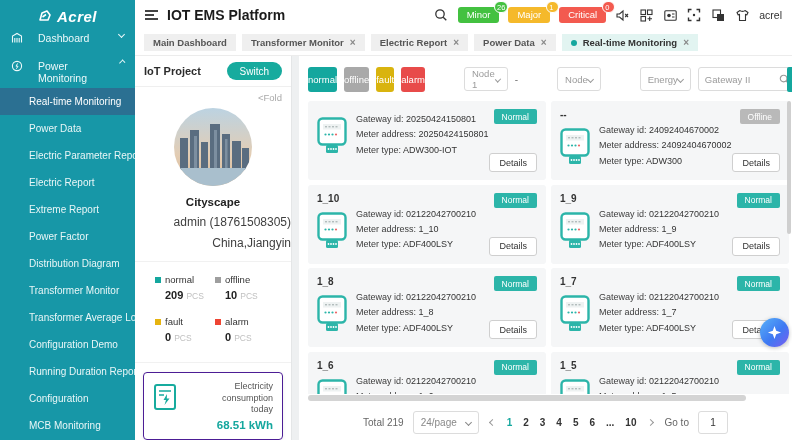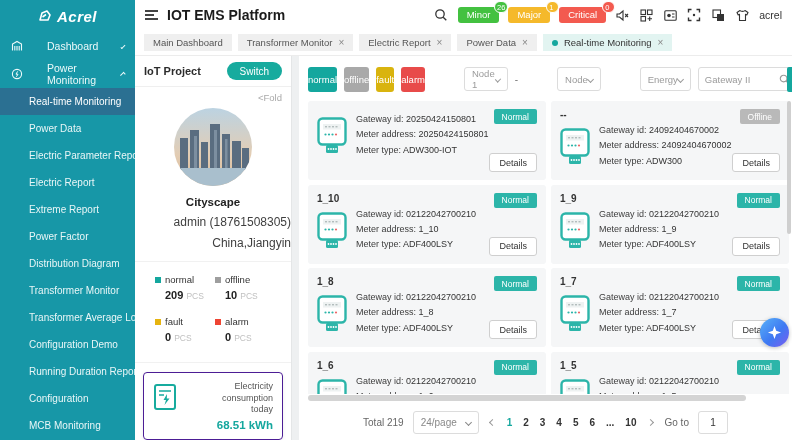--- a/index.html
+++ b/index.html
@@ -4,21 +4,21 @@
 <style>
   * { margin:0; padding:0; box-sizing:border-box; }
   html,body { background:#dfe3e6; }
   .stage { position:relative; width:792px; height:440px; background:#eef0f1;
            font-family:"Liberation Sans",sans-serif; overflow:hidden; color:#333; }
 
   
   .sidebar { position:absolute; left:0; top:0; width:135px; height:440px; background:#1797a7; overflow:hidden; }
   .logo { height:32px; display:flex; align-items:center; justify-content:center; gap:5px;
           color:#fff; font-weight:bold; font-style:italic; font-size:15px; letter-spacing:.5px; }
-  .nav-top { display:flex; align-items:center; gap:24px; padding:0 11px; height:28px;
+  .nav-top { display:flex; align-items:flex-start; gap:15px; padding:0 11px; height:28px;
              font-size:10.5px; color:#ecf9fa; cursor:pointer; }
   .nav-top .chev { margin-left:auto; }
   .nav-sub { height:27px; line-height:27px; padding-left:29px; font-size:10px; color:#e9f6f7;
              white-space:nowrap; overflow:hidden; cursor:pointer; }
   .nav-sub.active { background:#2b7092; color:#fff; }
 
   .chev { display:inline-block; width:5px; height:5px; border-right:1.3px solid currentColor;
           border-bottom:1.3px solid currentColor; transform:rotate(45deg); }
   .chev.up { transform:rotate(-135deg); }
   .chev.left { transform:rotate(135deg); }
@@ -39,21 +39,21 @@
   .badge.critical { background:#f35a4f; }
   .cnt { position:absolute; top:-6px; right:-9px; min-width:13px; height:12px; border-radius:7px;
          font-size:7.5px; line-height:11px; text-align:left; padding:0 2px; border:1px solid #fff; color:#fff; }
   .badge.minor .cnt { background:#43c140; }
   .badge.major .cnt { background:#f5b92b; }
   .badge.critical .cnt { background:#f35a4f; }
   .username { font-size:10.5px; color:#333; }
 
   
   .tabbar { position:absolute; left:135px; top:30px; width:657px; height:26px; background:#fff;
-            border-bottom:1px solid #ececec; display:flex; align-items:center; gap:6px; padding:0 9px; }
+            border-bottom:1px solid #ececec; display:flex; align-items:center; gap:6px; padding:0 9px;font-weight:bold; }
   .tab { background:#efefef; color:#555; font-size:9.5px; padding:3px 9px; display:flex; gap:6px;
          align-items:center; cursor:pointer; white-space:nowrap; }
   .tab.active { background:#e2f4f1; color:#333; }
   .tab .dot { width:6px; height:6px; border-radius:50%; background:#14a79e; }
   .tab .x { color:#888; font-size:10px; line-height:1; }
 
   
   .panel { position:absolute; left:135px; top:56px; width:157px; height:384px; background:#fff;
            border-right:1px solid #e4e6e7; overflow:hidden; }
   .panel-head { height:31px; display:flex; align-items:center; justify-content:space-between;

